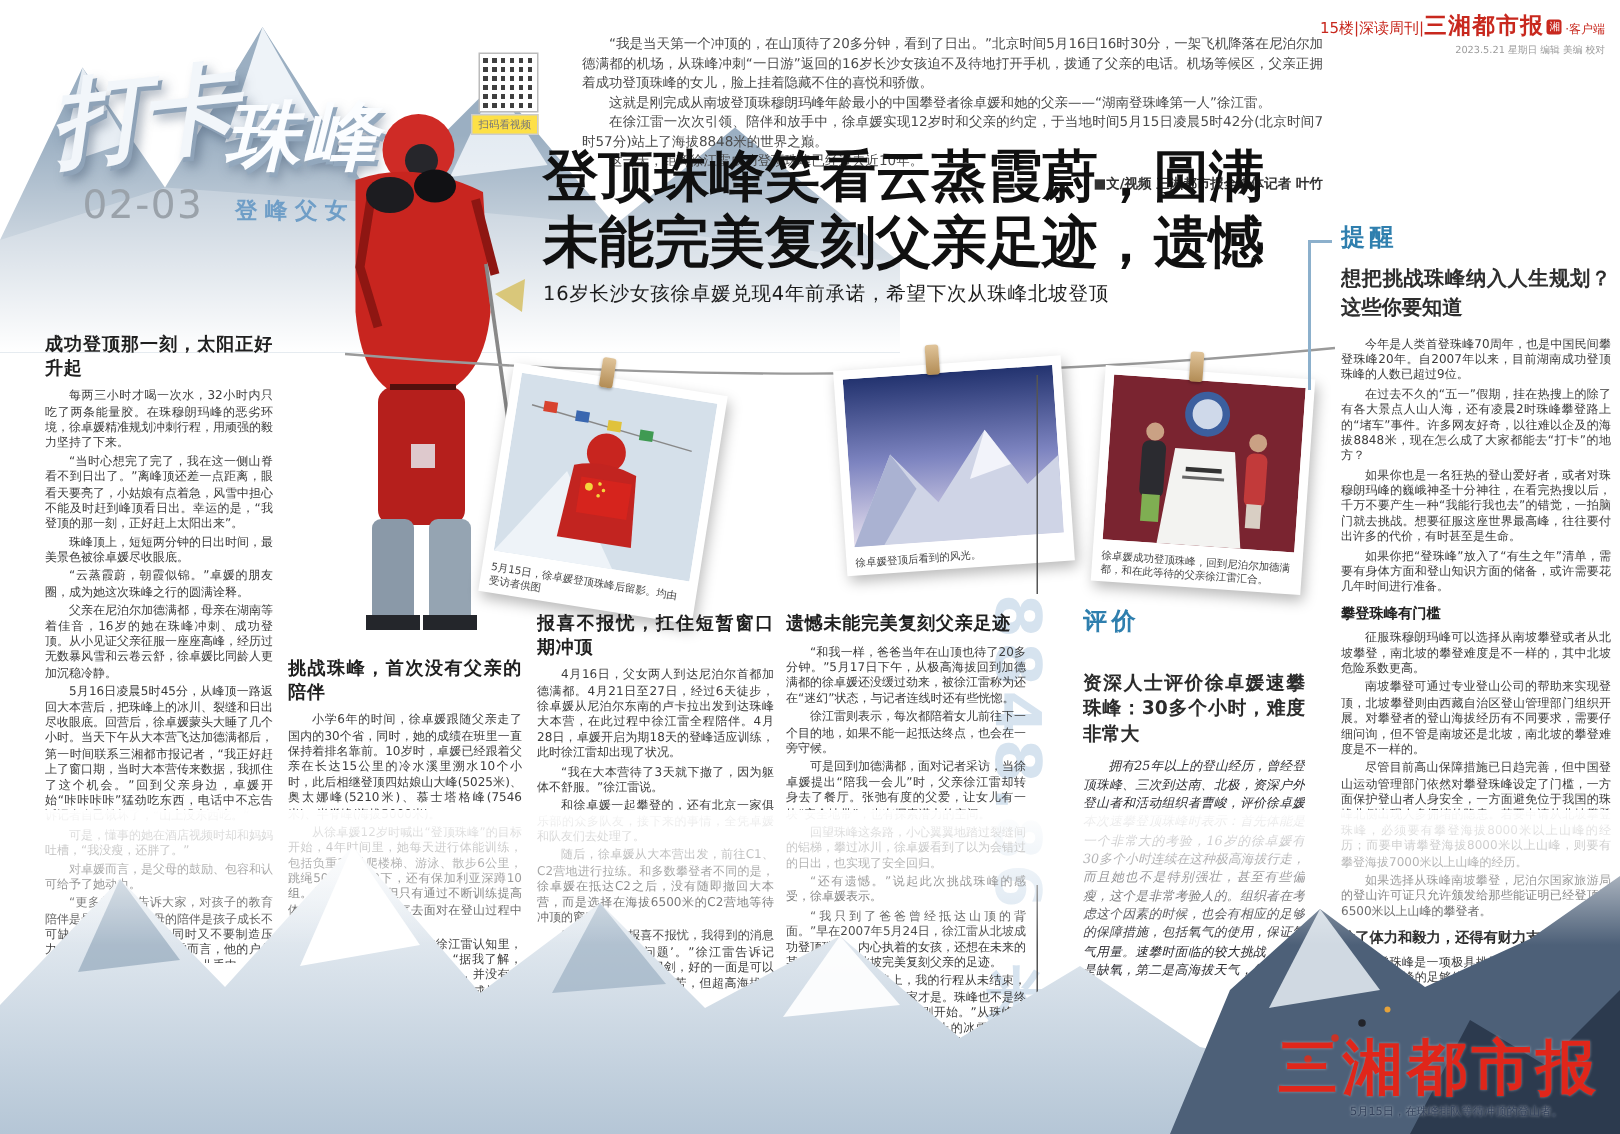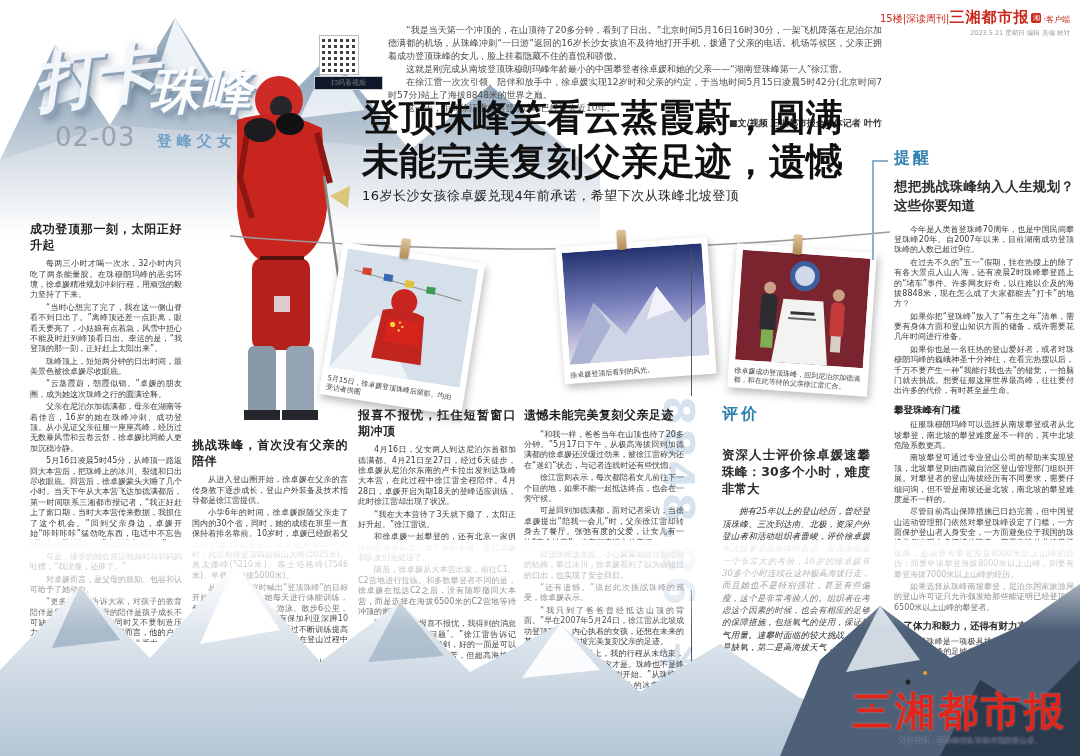--- a/index.html
+++ b/index.html
@@ -20,22 +20,22 @@
   .masthead .pre{font-size:10px;}
   .masthead .brand{font-size:15px;font-weight:bold;letter-spacing:1px;}
   .masthead .badge{display:inline-block;width:10px;height:10px;background:#c8281e;color:#fff;
       font-size:7px;line-height:10px;text-align:center;vertical-align:2px;border-radius:2px;margin:0 2px;}
   .masthead .client{font-size:8px;}
   .masthead .dateline{font-size:6.5px;color:#9a9a9a;margin-top:2px;}
   
   .qr{position:absolute;left:320px;top:36px;width:34px;height:34px;background:
       repeating-linear-gradient(0deg,#222 0 3px,#fff 3px 6px),
       repeating-linear-gradient(90deg,#222 0 3px,#fff 3px 6px);background-blend-mode:screen;border:2px solid #fff;outline:1px solid #bbb;}
-  .qrlabel{position:absolute;left:314px;top:76px;font-size:7px;color:#777;background:#0f172a;
-      border:1px solid #ccc;padding:1px 16px;}
+  .qrlabel{position:absolute;left:314px;top:76px;font-size:7px;color:#777;background:#fde047;
+      border:1px solid #ccc;padding:1px 4px;}
   
   .lede{position:absolute;left:388px;top:24px;width:494px;font-size:9px;line-height:1.45;color:#4a4a4a;text-align:justify;}
   .lede p{margin:0;text-indent:2em;}
   .lede .byline{text-align:right;font-weight:bold;color:#333;text-indent:0;margin-top:2px;}
   
   .headline{position:absolute;left:362px;top:96px;width:520px;color:#101010;}
   .headline .h1{font-size:37px;line-height:1.18;font-weight:bold;letter-spacing:0;}
   .headline .sub{font-size:13px;color:#1d1d1d;margin-top:4px;letter-spacing:.5px;}
   
   .col{position:absolute;font-size:8px;line-height:1.3;color:#3c3c3c;text-align:justify;overflow:hidden;}
@@ -209,32 +209,31 @@
     <p>“云蒸霞蔚，朝霞似锦。”卓媛的朋友圈，成为她这次珠峰之行的圆满诠释。</p>
     <p>父亲在尼泊尔加德满都，母亲在湖南等着佳音，16岁的她在珠峰冲刺、成功登顶。从小见证父亲征服一座座高峰，经历过无数暴风雪和云卷云舒，徐卓媛比同龄人更加沉稳冷静。</p>
     <p>5月16日凌晨5时45分，从峰顶一路返回大本营后，把珠峰上的冰川、裂缝和日出尽收眼底。回营后，徐卓媛蒙头大睡了几个小时。当天下午从大本营飞达加德满都后，第一时间联系三湘都市报记者，“我正好赶上了窗口期，当时大本营传来数据，我抓住了这个机会。”回到父亲身边，卓媛开始“咔咔咔咔”猛劲吃东西，电话中不忘告诉记者自己饿坏了，“山上没东西吃。”</p>
     <p>可是，懂事的她在酒店视频时却和妈妈吐槽，“我没瘦，还胖了。”</p>
     <p>对卓媛而言，是父母的鼓励、包容和认可给予了她动力。</p>
     <p>“更多的是想告诉大家，对孩子的教育陪伴是最重要的，父母的陪伴是孩子成长不可缺的，重点是陪伴的同时又不要制造压力，释放天性。”对徐江雷而言，他的户外登山接力棒已经成功传到了女儿手中。</p>
   </div>
 
   <div class="col" style="left:192px;top:438px;width:156px;height:282px;">
     <div class="colhead">挑战珠峰，首次没有父亲的陪伴</div>
-    <p>从进入登山圈开始，徐卓媛在父亲的言传身教下逐步成长，登山户外装备及技术指导都是徐江雷提供。</p>
     <p>小学6年的时间，徐卓媛跟随父亲走了国内的30个省，同时，她的成绩在班里一直保持着排名靠前。10岁时，卓媛已经跟着父亲在长达15公里的冷水溪里溯水10个小时，此后相继登顶四姑娘山大峰(5025米)、奥太娜峰(5210米)、慕士塔格峰(7546米)、半脊峰(海拔5000米)。</p>
     <p>从徐卓媛12岁时喊出“登顶珠峰”的目标开始，4年时间里，她每天进行体能训练，包括负重20斤爬楼梯、游泳、散步6公里，跳绳500至1000下，还有保加利亚深蹲10组。虽然很辛苦，但只有通过不断训练提高体能，才有足够的底气去面对在登山过程中遭遇的困难。</p>
     <p>在已经成功登顶珠峰的徐江雷认知里，登珠峰没有传说中那么夸张，“据我了解，现在中国登顶珠峰的有520多人，并没有传说中那么不得了，只是每个孩子的成长方式不一样。”</p>
     <p>在徐江雷的一次次引导和放手中，卓媛来到了海拔8848米的“世界之巅”。</p>
 
   </div>
 
   <div class="col" style="left:358px;top:408px;width:158px;height:312px;">
     <div class="colhead">报喜不报忧，扛住短暂窗口期冲顶</div>
     <p>4月16日，父女两人到达尼泊尔首都加德满都。4月21日至27日，经过6天徒步，徐卓媛从尼泊尔东南的卢卡拉出发到达珠峰大本营，在此过程中徐江雷全程陪伴。4月28日，卓媛开启为期18天的登峰适应训练，此时徐江雷却出现了状况。</p>
-    <p>“我在大本营待了3天就下撤了，太阳正好升起。”徐江雷说。</p>
+    <p>“我在大本营待了3天就下撤了，因为躯体不舒服。”徐江雷说。</p>
     <p>和徐卓媛一起攀登的，还有北京一家俱乐部的众多队友，接下来的事情，全凭卓媛和队友们去处理了。</p>
     <p>随后，徐卓媛从大本营出发，前往C1、C2营地进行拉练。和多数攀登者不同的是，徐卓媛在抵达C2之后，没有随即撤回大本营，而是选择在海拔6500米的C2营地等待冲顶的窗口期。</p>
     <p>“她从来都是报喜不报忧，我得到的消息一直就是‘很好’‘没问题’。”徐江雷告诉记者，在C2待命是把双刃剑，好的一面是可以省去往返大本营的劳顿之苦，但超高海拔并不利于恢复体能。</p>
     <p>就这样，徐卓媛在C2营地足足等待了4天。</p>
     <p>当地时间5月14日20时，徐卓媛从珠峰南坡海拔7950米的C4营地出发，经历了10小时的艰难跋涉，于尼泊尔时间5月15日5时42分(北京时间7时57分)成功登顶。</p>
 
   </div>
 
   <div class="col" style="left:524px;top:408px;width:160px;height:312px;">
     <div class="colhead">遗憾未能完美复刻父亲足迹</div>
@@ -257,22 +256,22 @@
     </div>
   </div>
 
   <div class="bracket-h" style="left:872px;top:160px;"></div>
   <div class="bracket-v" style="left:872px;top:160px;height:100px;"></div>
   <div class="col" style="left:894px;top:148px;width:180px;height:600px;">
     <div class="bluelabel">提醒</div>
     <div class="sb-title">想把挑战珠峰纳入人生规划？这些你要知道</div>
     <p>今年是人类首登珠峰70周年，也是中国民间攀登珠峰20年。自2007年以来，目前湖南成功登顶珠峰的人数已超过9位。</p>
     <p>在过去不久的“五一”假期，挂在热搜上的除了有各大景点人山人海，还有凌晨2时珠峰攀登路上的“堵车”事件。许多网友好奇，以往难以企及的海拔8848米，现在怎么成了大家都能去“打卡”的地方？</p>
+    <p>如果你也是一名狂热的登山爱好者，或者对珠穆朗玛峰的巍峨神圣十分神往，在看完热搜以后，千万不要产生一种“我能行我也去”的错觉，一拍脑门就去挑战。想要征服这座世界最高峰，往往要付出许多的代价，有时甚至是生命。</p>
     <p>如果你把“登珠峰”放入了“有生之年”清单，需要有身体方面和登山知识方面的储备，或许需要花几年时间进行准备。</p>
-    <p>如果你也是一名狂热的登山爱好者，或者对珠穆朗玛峰的巍峨神圣十分神往，在看完热搜以后，千万不要产生一种“我能行我也去”的错觉，一拍脑门就去挑战。想要征服这座世界最高峰，往往要付出许多的代价，有时甚至是生命。</p>
     <div class="sb-sub">攀登珠峰有门槛</div>
     <p>征服珠穆朗玛峰可以选择从南坡攀登或者从北坡攀登，南北坡的攀登难度是不一样的，其中北坡危险系数更高。</p>
     <p>南坡攀登可通过专业登山公司的帮助来实现登顶，北坡攀登则由西藏自治区登山管理部门组织开展。对攀登者的登山海拔经历有不同要求，需要仔细问询，但不管是南坡还是北坡，南北坡的攀登难度是不一样的。</p>
     <p>尽管目前高山保障措施已日趋完善，但中国登山运动管理部门依然对攀登珠峰设定了门槛，一方面保护登山者人身安全，一方面避免位于我国的珠峰北侧出现人多拥堵的隐患。若要申请从北坡攀登珠峰，必须要有攀登海拔8000米以上山峰的经历；而要申请攀登海拔8000米以上山峰，则要有攀登海拔7000米以上山峰的经历。</p>
     <p>如果选择从珠峰南坡攀登，尼泊尔国家旅游局的登山许可证只允许颁发给那些能证明已经登顶过6500米以上山峰的攀登者。</p>
     <div class="sb-sub">除了体力和毅力，还得有财力支撑</div>
     <p>攀登珠峰是一项极具挑战性的极限运动。为了储备登顶珠峰的足够体力，有多座高峰登山经验的人士表示，除了注重日常锻炼之外，至少提前3个月到半年开始进行高强度、有针对性的锻炼。</p>
     <p>不但需要体力、知识、经验和勇气，还需要一定的财力支撑。据了解，目前攀登珠峰的费用每人在40万—50万人民币，包括装备费和探险公司服务费。为了抵抗山上零下30℃以下的严寒以及12级以上的大风，登顶需要“武装到牙齿”的专业装备，连体羽绒服、冲锋衣裤、抓绒衣裤、高山靴、冰镐、冰爪、睡袋以及各种帽子、手套、墨镜、面罩等，一样都不能少。在高海拔极端环境，一点点的不合适就有可能被无限放大，造成无法忍受的痛苦，进而导致登顶计划功亏一篑。有山友计算，从零开始完整购置一套登顶装备，大约需要人民币20万元。</p>
   </div>
 

